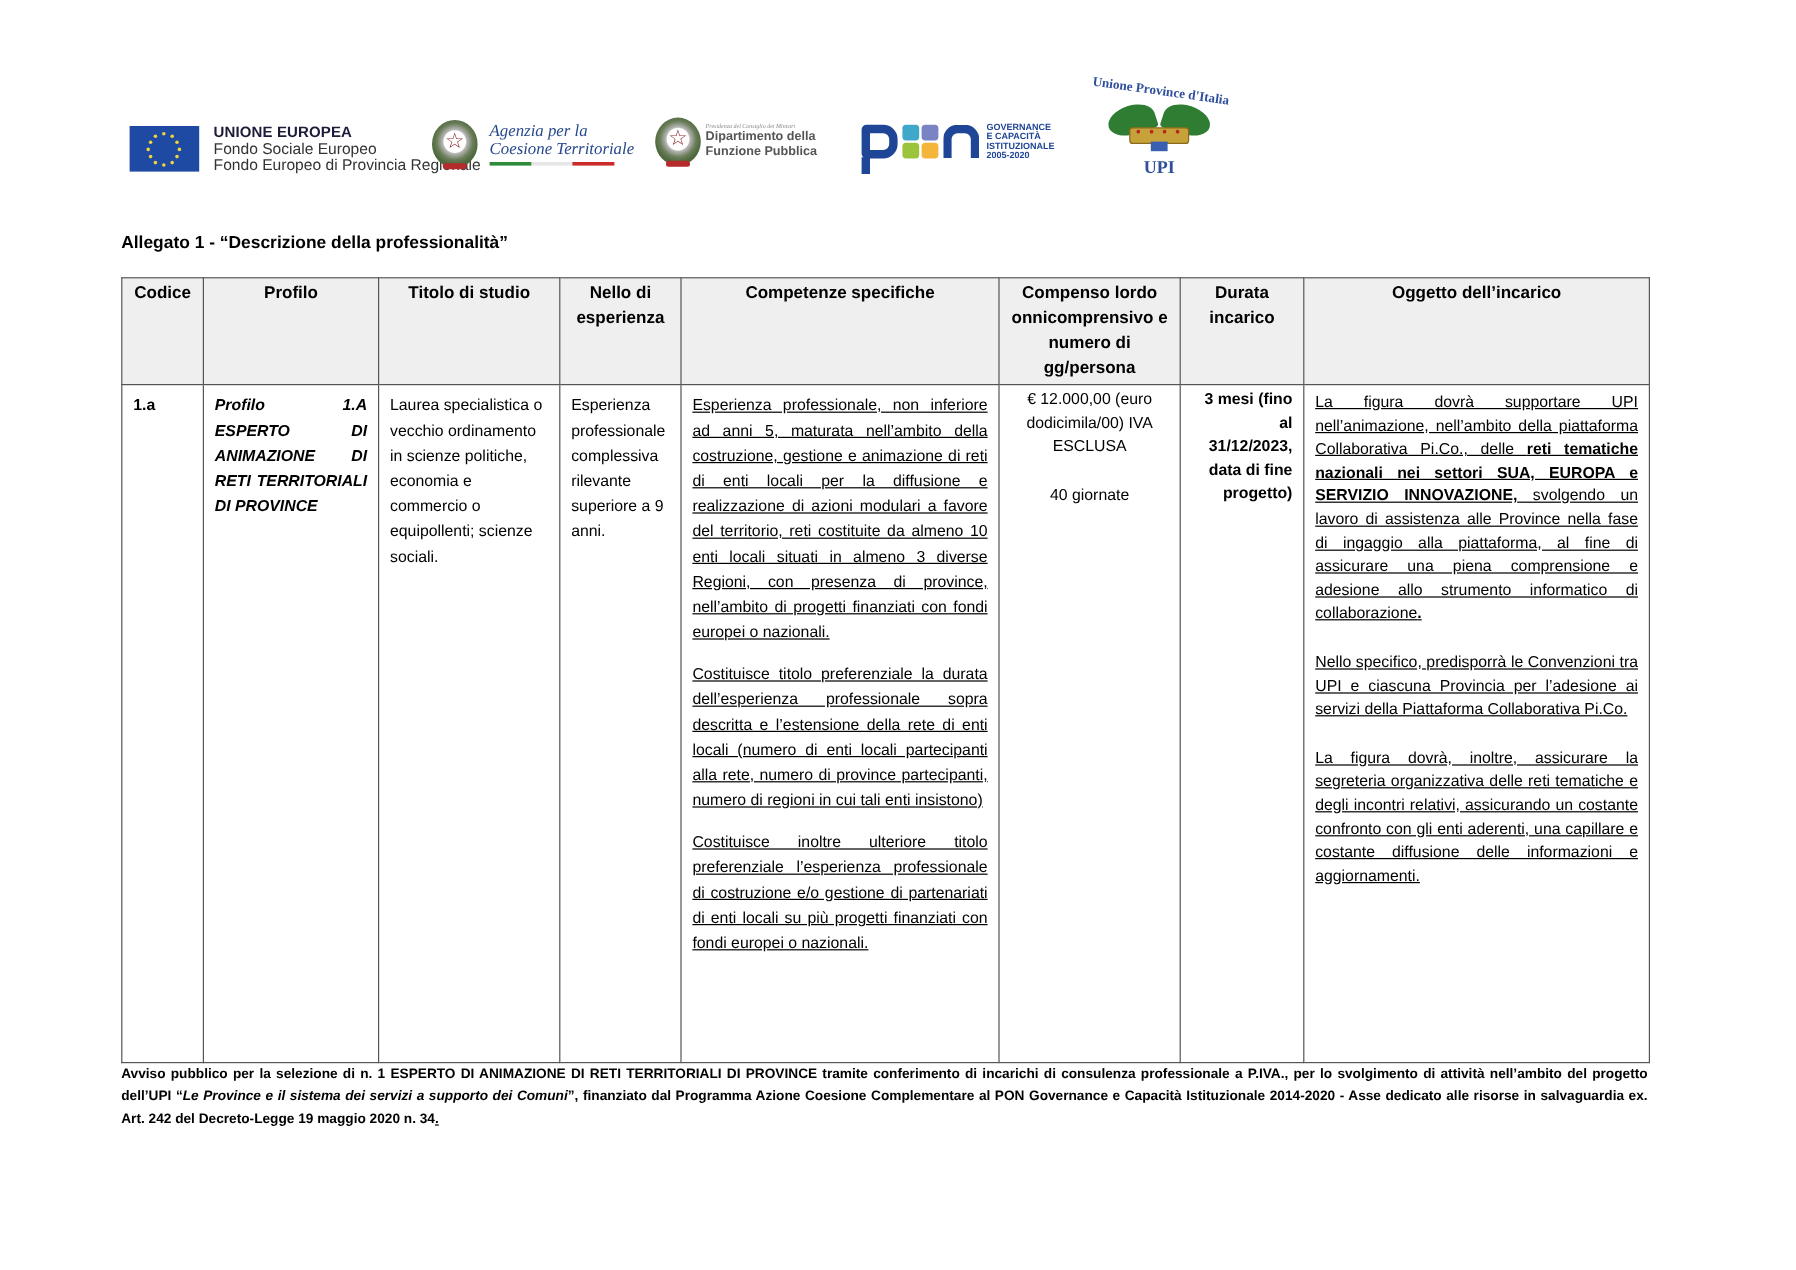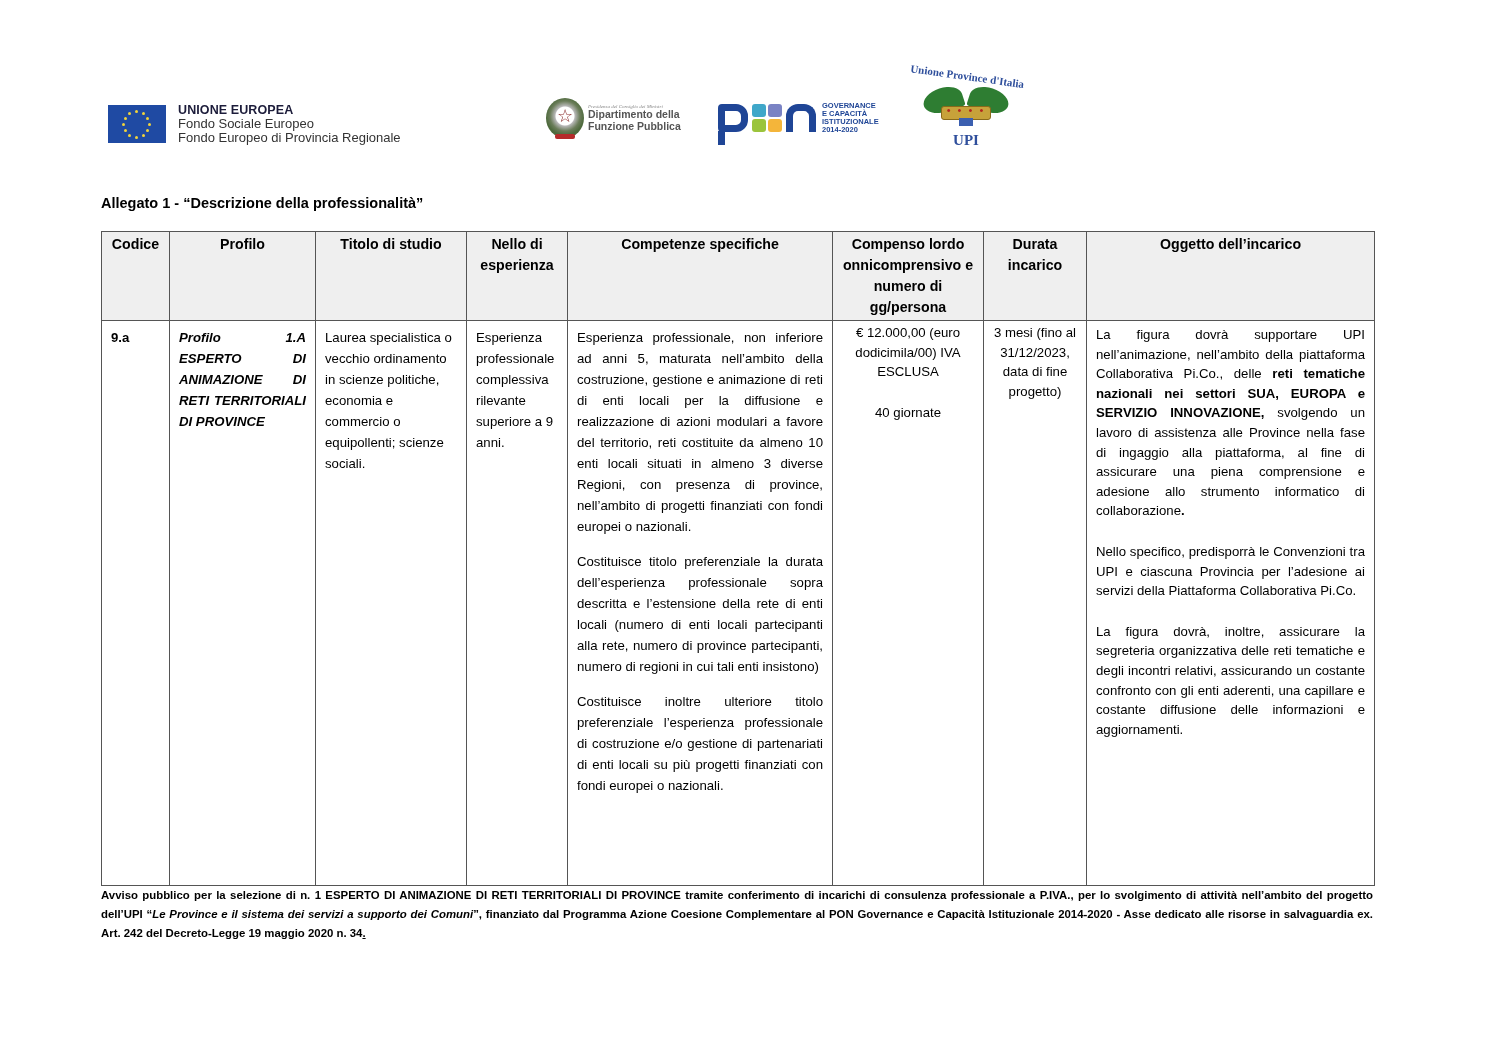--- a/index.html
+++ b/index.html
@@ -65,25 +65,25 @@
 
   
   table.prof { position: absolute; left: 101px; top: 231px; border-collapse: collapse; table-layout: fixed;
                width: 1273px; font-size: 13.2px; }
   table.prof th, table.prof td { border: 1.4px solid #555; vertical-align: top; }
   table.prof th { background: #efefef; font-weight: bold; font-size: 14.2px; text-align: center;
                   padding: 2px 4px; line-height: 21px; height: 84px; }
   table.prof td { padding: 6px 9px 0 9px; line-height: 21px; height: 558px; }
   .c-code { font-weight: bold; }
   .c-prof { font-weight: bold; text-align: justify; text-align-last: left; font-style: italic; }
-  .c-comp p, .c-ogg p { margin: 0 0 14px 0; text-align: justify; }
+  .c-comp p, .c-ogg p { margin: 0 0 14px 0; text-align: justify; text-decoration: underline; }
   .c-ogg p { margin-bottom: 21px; line-height: 19.6px; }
   .c-comp p { line-height: 21px; }
   .center { text-align: center; }
-  .bold { font-weight: normal; }
+  .bold { font-weight: bold; text-align: right; }
   .gap { height: 21px; }
 
   
   .footer { position: absolute; left: 101px; top: 886px; width: 1272px; font-size: 11.4px; font-weight: bold;
             line-height: 19px; text-align: justify; }
   .footer i { font-style: italic; }
   .footer u { text-decoration: underline; }
 </style>
 </head>
 <body>
@@ -105,20 +105,32 @@
       <span class="star" style="left:16px;top:12px"></span>
       <span class="star" style="left:20px;top:7px"></span>
     </div>
     <div class="eu-text">
       <div class="eu-title">UNIONE EUROPEA</div>
       <div class="eu-sub">Fondo Sociale Europeo</div>
       <div class="eu-sub">Fondo Europeo di Provincia Regionale</div>
     </div>
   </div>
 
+  <div class="logo act">
+    <div class="emblem"></div>
+    <div>
+      <div class="act-text">Agenzia per la</div>
+      <div class="act-text">Coesione Territoriale</div>
+      <div class="tricolor" style="margin-left:10px">
+        <span style="background:#2e8b3a"></span>
+          <span style="background:#e6e6e6"></span>
+          <span style="background:#cc2a2a"></span>
+      </div>
+    </div>
+  </div>
 
   <div class="logo dfp">
     <div class="emblem"></div>
     <div class="dfp-text">
       <div class="dfp-pre">Presidenza del Consiglio dei Ministri</div>
       <div class="dfp-title">Dipartimento della</div>
       <div class="dfp-title">Funzione Pubblica</div>
     </div>
   </div>
 
@@ -130,21 +142,21 @@
           <span style="background:#7a83c4"></span>
         <span style="background:#9bc43c"></span>
           <span style="background:#f4b53a"></span>
       </div>
       <div class="pon-n"></div>
     </div>
     <div class="pon-text">
       <div>GOVERNANCE</div>
       <div>E CAPACITÀ</div>
       <div>ISTITUZIONALE</div>
-      <div>2014-2020</div>
+      <div>2005-2020</div>
     </div>
   </div>
 
   <div class="logo upi">
     <div class="upi-arc">Unione Province d'Italia</div>
     <div class="upi-crown">
       <div class="leaf l"></div>
         <div class="leaf r"></div>
       <div class="crown-band"></div>
       <div class="ribbon"></div>
@@ -173,21 +185,21 @@
       <th>Titolo di studio</th>
       <th>Nello di esperienza</th>
       <th>Competenze specifiche</th>
       <th>Compenso lordo onnicomprensivo e numero di gg/persona</th>
       <th>Durata incarico</th>
       <th>Oggetto dell’incarico</th>
     </tr>
   </thead>
   <tbody>
     <tr>
-      <td class="c-code">9.a</td>
+      <td class="c-code">1.a</td>
       <td class="c-prof">Profilo 1.A ESPERTO DI ANIMAZIONE DI RETI TERRITORIALI DI PROVINCE</td>
       <td>Laurea specialistica o vecchio ordinamento in scienze politiche, economia e commercio o equipollenti; scienze sociali.</td>
       <td style="padding-left:9px">Esperienza professionale complessiva rilevante superiore a 9 anni.</td>
       <td class="c-comp">
         <p>Esperienza professionale, non inferiore ad anni 5, maturata nell’ambito della costruzione, gestione e animazione di reti di enti locali per la diffusione e realizzazione di azioni modulari a favore del territorio, reti costituite da almeno 10 enti locali situati in almeno 3 diverse Regioni, con presenza di province, nell’ambito di progetti finanziati con fondi europei o nazionali.</p>
         <p>Costituisce titolo preferenziale la durata dell’esperienza professionale sopra descritta e l’estensione della rete di enti locali (numero di enti locali partecipanti alla rete, numero di province partecipanti, numero di regioni in cui tali enti insistono)</p>
         <p>Costituisce inoltre ulteriore titolo preferenziale l’esperienza professionale di costruzione e/o gestione di partenariati di enti locali su più progetti finanziati con fondi europei o nazionali.</p>
       </td>
       <td class="center" style="line-height:19.5px;padding-top:2px">
         <div>€ 12.000,00 (euro dodicimila/00) IVA ESCLUSA</div>

